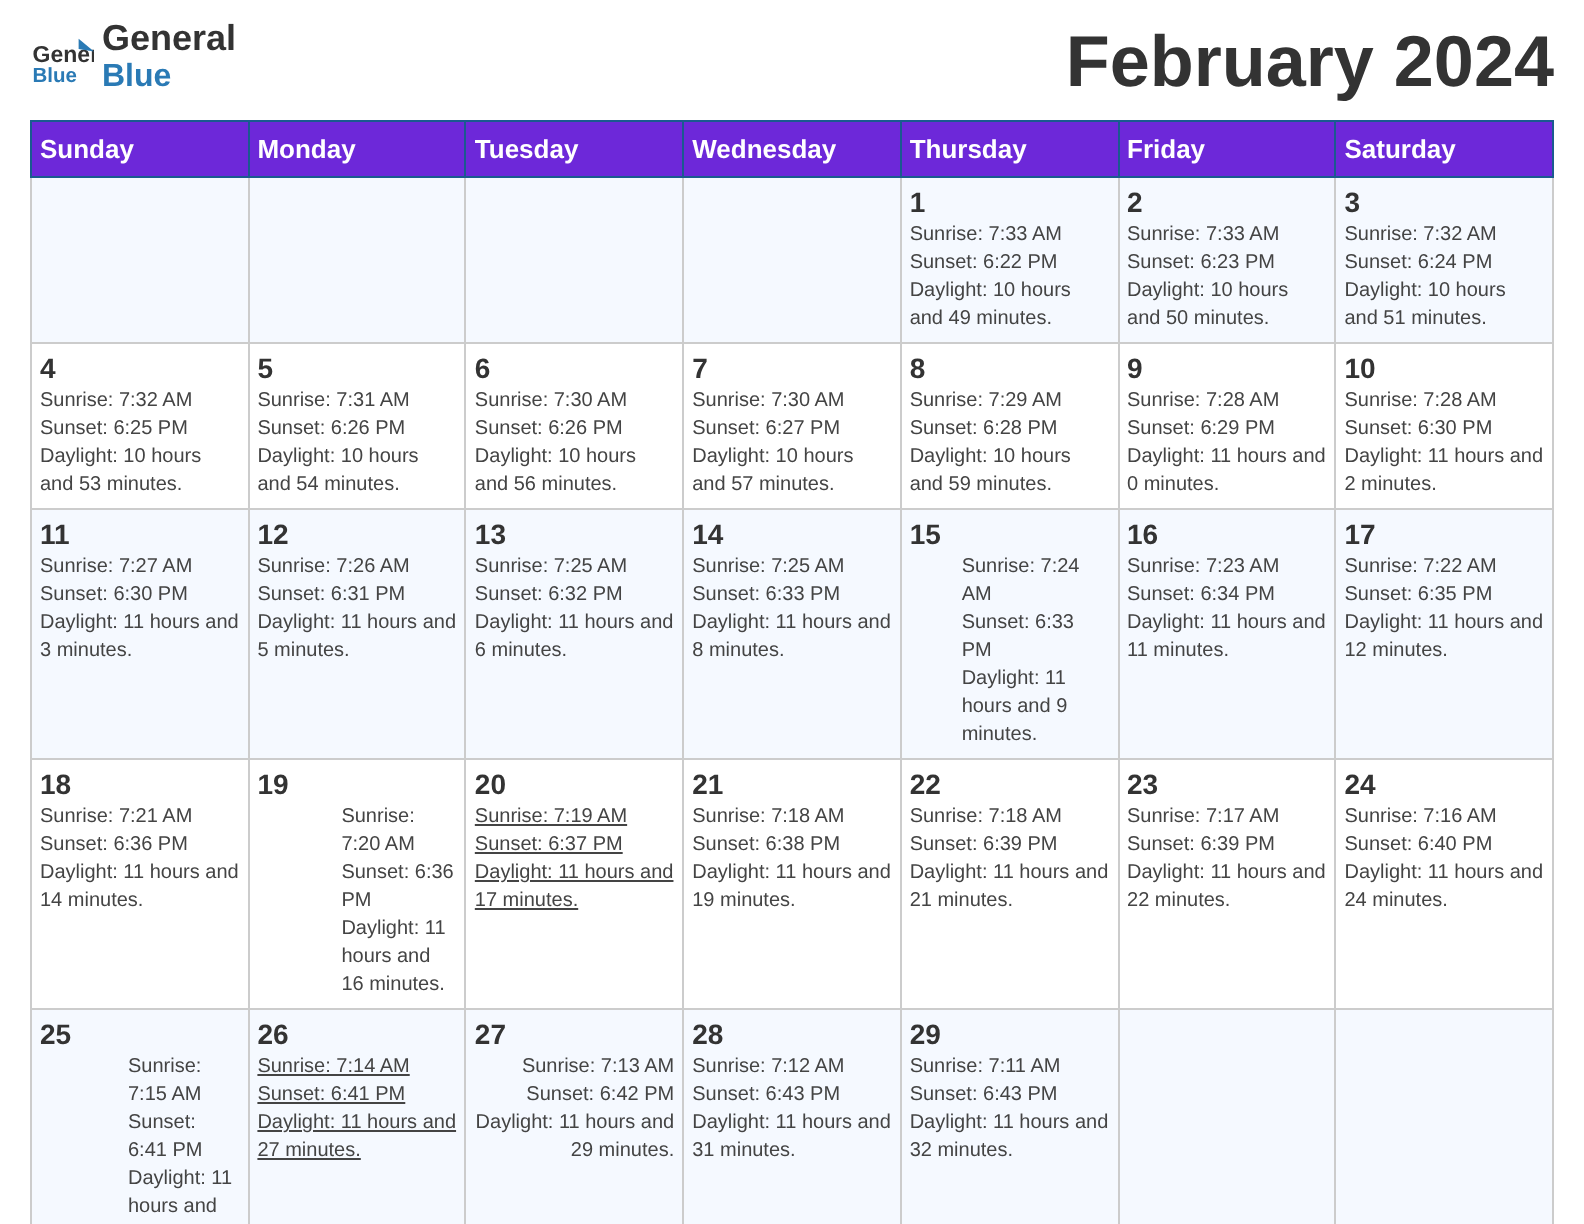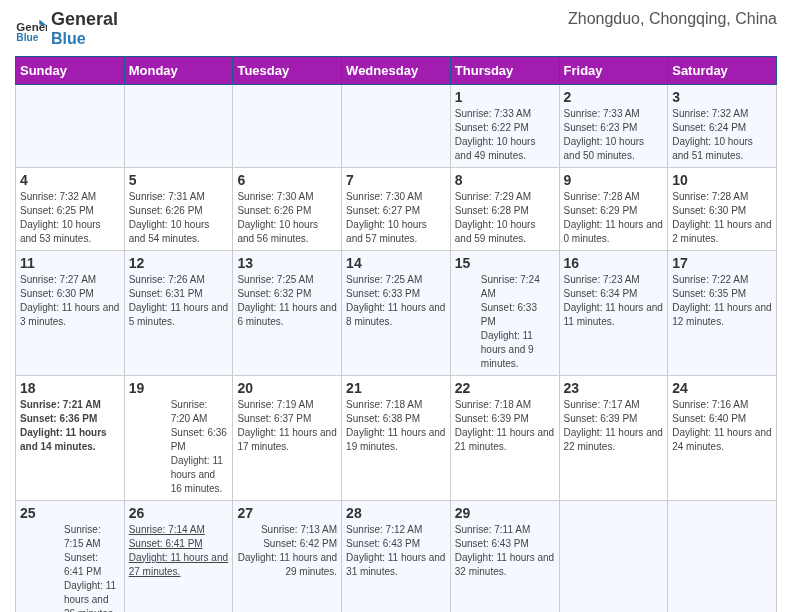--- a/index.html
+++ b/index.html
@@ -36,21 +36,21 @@
     .subtitle {
       font-size: 16px;
       color: #555;
     }
     table {
       width: 100%;
       border-collapse: collapse;
       font-size: 11px;
     }
     thead tr th {
-      background: #a21caf;
+      background: #6d28d9;
       color: #fff;
       padding: 6px 4px;
       text-align: left;
       font-size: 13px;
       font-weight: bold;
       border: 1px solid #1a5a90;
     }
     tbody tr td {
       border: 1px solid #ccc;
       padding: 4px 4px;
@@ -88,21 +88,21 @@
       <polygon points="38,10 50,20 38,18" fill="#2a7ab5"></polygon>
     </svg>
     <div>
       <div style="font-size:18px;font-weight:bold;color:#333;line-height:1.1;">
         <span style="color:#333;">General</span>
       </div>
       <div style="font-size:16px;font-weight:bold;color:#2a7ab5;">Blue</div>
     </div>
   </div>
   <div class="title-area">
-    <div class="subtitle">Zhongduo, Chongqing, China</div>
+    <div class="main-title">February 2024</div>
   </div>
 </div>
 
 <table>
   <thead>
     <tr id="header-row">
     <th>Sunday</th>
         <th>Monday</th>
         <th>Tuesday</th>
         <th>Wednesday</th>
@@ -220,33 +220,33 @@
         <td>
           <span class="day-number">17</span>
           <div class="day-info" style="white-space: pre-line;">Sunrise: 7:22 AM
 Sunset: 6:35 PM
 Daylight: 11 hours and 12 minutes.</div>
         </td>
       </tr>
       <tr>
         <td>
           <span class="day-number">18</span>
-          <div class="day-info" style="white-space: pre-line; font-weight: bold;">Sunrise: 7:21 AM
+          <div class="day-info" style="white-space: pre-line;">Sunrise: 7:21 AM
 Sunset: 6:36 PM
 Daylight: 11 hours and 14 minutes.</div>
         </td>
         <td>
           <span class="day-number">19</span>
           <div class="day-info" style="white-space: pre-line; margin-left: 42px;">Sunrise: 7:20 AM
 Sunset: 6:36 PM
 Daylight: 11 hours and 16 minutes.</div>
         </td>
         <td>
           <span class="day-number">20</span>
-          <div class="day-info" style="white-space: pre-line;">Sunrise: 7:19 AM
+          <div class="day-info" style="white-space: pre-line; text-decoration: underline;">Sunrise: 7:19 AM
 Sunset: 6:37 PM
 Daylight: 11 hours and 17 minutes.</div>
         </td>
         <td>
           <span class="day-number">21</span>
           <div class="day-info" style="white-space: pre-line;">Sunrise: 7:18 AM
 Sunset: 6:38 PM
 Daylight: 11 hours and 19 minutes.</div>
         </td>
         <td>

